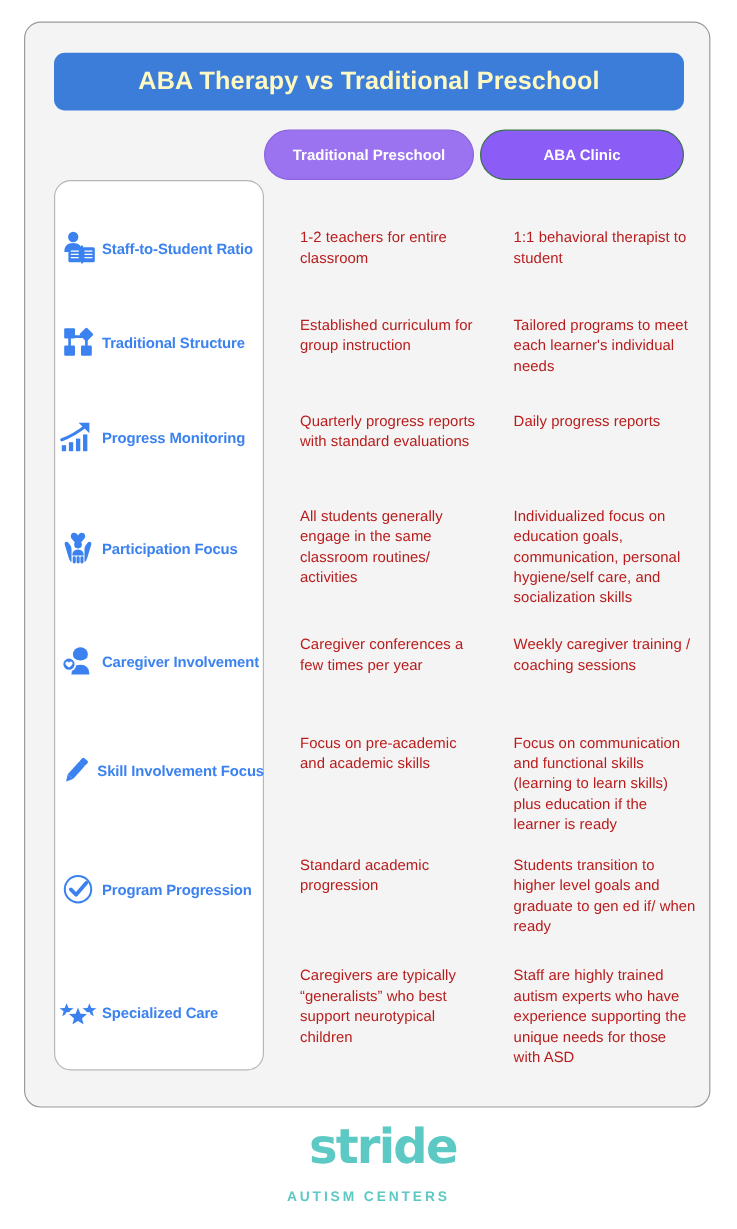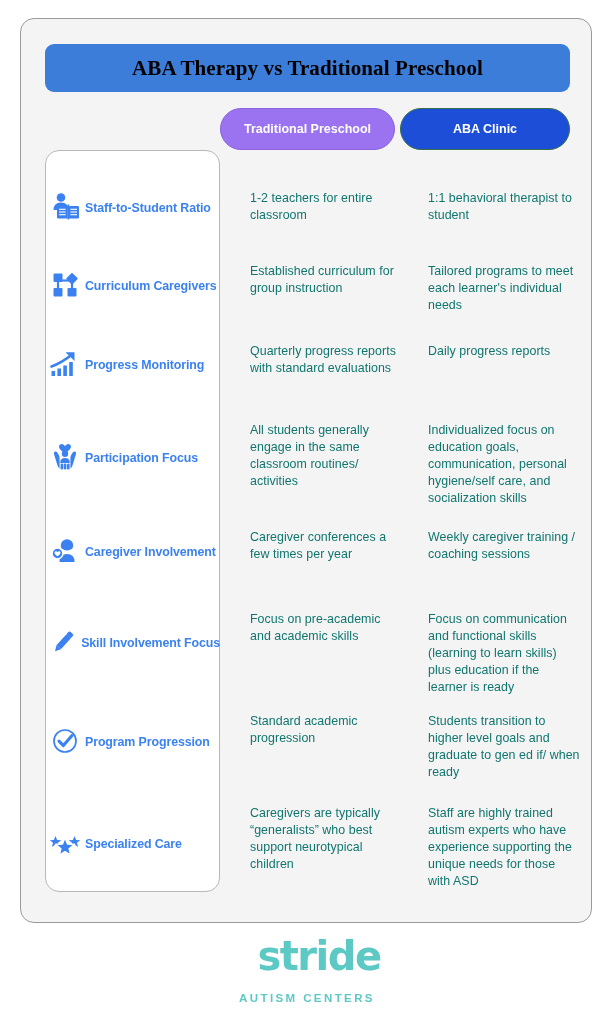--- a/index.html
+++ b/index.html
@@ -38,26 +38,25 @@
     top: 44px;
     width: 525px;
     height: 48px;
     background: #3b7dd8;
     border-radius: 9px;
     display: flex;
     align-items: center;
     justify-content: center;
   }
   .title-text {
-    color: #000000;
+    color: #fef9c3;
     font-size: 21px;
     font-weight: bold;
     letter-spacing: 0.1px;
     white-space: nowrap;
-    font-family: Liberation Serif, serif;
   }
 
   
   .pill {
     position: absolute;
     height: 42px;
     border-radius: 21px;
     display: flex;
     align-items: center;
     justify-content: center;
@@ -72,21 +71,21 @@
     left: 220px;
     top: 108px;
     width: 175px;
     background: #9b72f0;
     border: 1px solid #8a63dd;
   }
   .pill-aba {
     left: 400px;
     top: 108px;
     width: 170px;
-    background: #1d4ed8;
+    background: #8b5cf6;
     border: 1px solid #36704a;
   }
 
   
   .label-card {
     position: absolute;
     left: 45px;
     top: 150px;
     width: 175px;
     height: 742px;
@@ -123,21 +122,21 @@
     color: #3b82f0;
     font-size: 12.4px;
     font-weight: bold;
     text-align: center;
     letter-spacing: -0.1px;
     white-space: nowrap;
   }
 
   .cell {
     position: absolute;
-    color: #0f766e;
+    color: #b91c1c;
     font-size: 12.4px;
     line-height: 17px;
     letter-spacing: 0.05px;
   }
   .cell-left  { left: 250px; width: 150px; }
   .cell-right { left: 428px; width: 152px; }
 
   
   .footer-logo {
     position: absolute;
@@ -217,21 +216,21 @@
             <line x1="9" y1="10.5" x2="9" y2="19.5"></line>
             <line x1="9" y1="10.5" x2="23" y2="10.5"></line>
             <line x1="23" y1="10.5" x2="23" y2="19.5"></line>
           </g>
           <rect x="4.5" y="3.5" width="9" height="8.5" rx="1" fill="#3b82f0"></rect>
           <rect x="4.5" y="18" width="9" height="8.5" rx="1" fill="#3b82f0"></rect>
           <rect x="18.5" y="18" width="9" height="8.5" rx="1" fill="#3b82f0"></rect>
           <rect x="18.7" y="4.4" width="8.6" height="8.6" rx="1.2" fill="#3b82f0" transform="rotate(45 23 8.7)"></rect>
         </svg>
       </span>
-      <span class="row-label-text">Curriculum Caregivers</span>
+      <span class="row-label-text">Traditional Structure</span>
     </div>
     <div class="cell cell-left" style="top:263px">Established curriculum for group instruction</div>
     <div class="cell cell-right" style="top:263px">Tailored programs to meet each learner's individual needs</div>
   </div>
 
   <div class="row" style="top:0">
     <div class="row-label" style="top:345px">
       <span class="row-icon">
         <svg width="34" height="30" viewBox="0 0 34 30">
           <g fill="#3b82f0">

